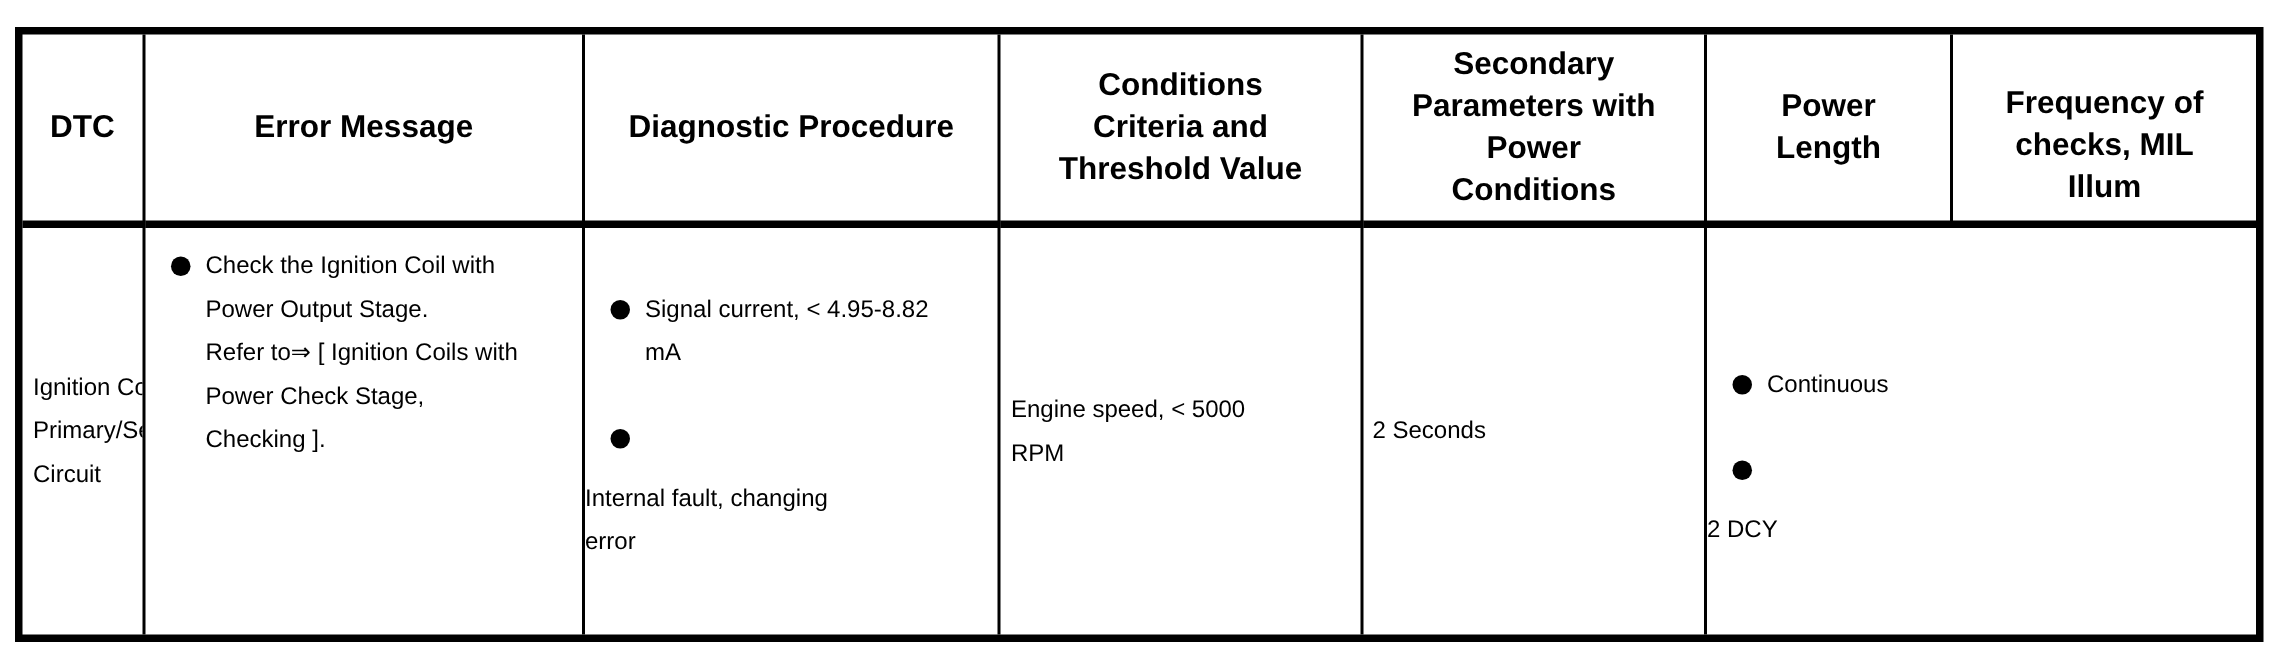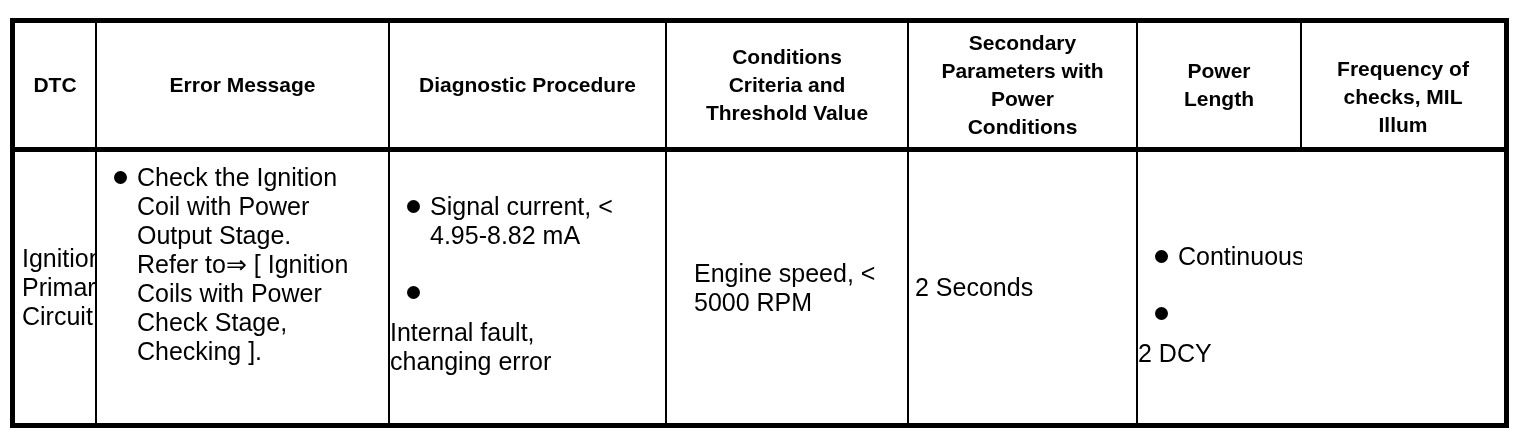--- a/index.html
+++ b/index.html
@@ -45,34 +45,34 @@
     align-items: center;
     justify-content: center;
     text-align: center;
     font-weight: 700;
     font-size: 21px;
     line-height: 28px;
     padding: 2px 4px;
   }
   .th .hline { display: block; white-space: nowrap; }
   .td {
-    font-size: 25px;
+    font-size: 16px;
     line-height: 29px;
     font-weight: 400;
   }
   .td-center {
     display: flex;
     align-items: center;
   }
   .td-dtc { padding-left: 4px; }
   .td-error { padding-left: 7px; }
   .td-error .wrap { max-width: 220px; }
   .td-diag { padding: 11px 10px 0 0; }
   .td-malf { padding: 40px 6px 4px 0; }
-  .td-sec { padding-left: 7px; margin-left: 20px; }
+  .td-sec { padding-left: 7px; }
   .td-sec .wrap { max-width: 190px; }
   .td-mon { padding-left: 6px; }
   .td-freq { padding: 66px 4px 0 0; }
   .bullet-item {
     display: flex;
     align-items: flex-start;
   }
   .bullet-item + .bullet-item { margin-top: 28px; flex-direction: column; }
   .bullet {
     flex: 0 0 40px;

